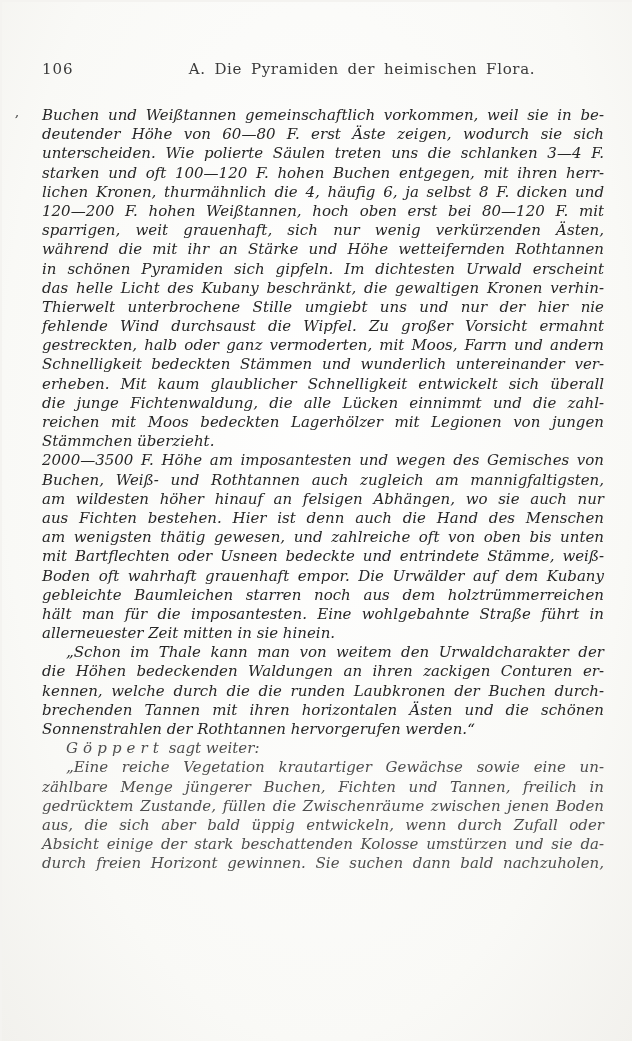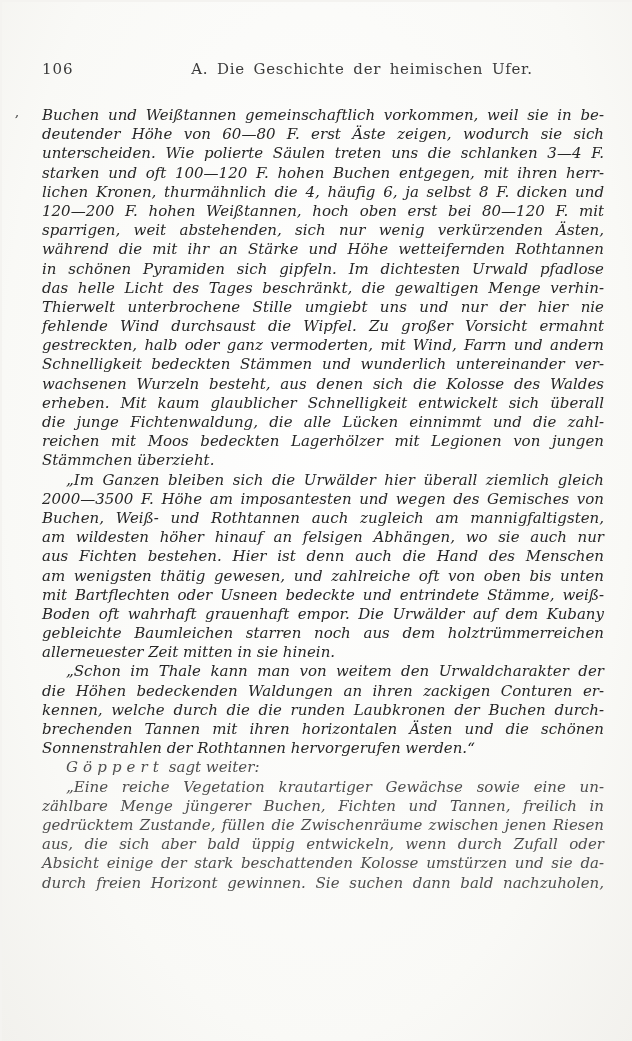--- a/index.html
+++ b/index.html
@@ -81,62 +81,61 @@
     letter-spacing: 0.34em;
   }
 </style>
 </head>
 <body>
 
 <div class="page">
 
   <div class="page-header">
     <span class="page-number">106</span>
-    <span class="running-title">A. Die Geschichte der heimischen Ufer.</span>
+    <span class="running-title">A. Die Pyramiden der heimischen Flora.</span>
   </div>
 
   <span class="margin-ink-speck">’</span>
 
   <div class="text-body">
       <div class="line">Buchen und Weißtannen gemeinschaftlich vorkommen, weil sie in be-</div>
       <div class="line">deutender Höhe von 60—80 F. erst Äste zeigen, wodurch sie sich</div>
       <div class="line">unterscheiden. Wie polierte Säulen treten uns die schlanken 3—4 F.</div>
       <div class="line">starken und oft 100—120 F. hohen Buchen entgegen, mit ihren herr-</div>
       <div class="line">lichen Kronen, thurmähnlich die 4, häufig 6, ja selbst 8 F. dicken und</div>
       <div class="line">120—200 F. hohen Weißtannen, hoch oben erst bei 80—120 F. mit</div>
-      <div class="line">sparrigen, weit abstehenden, sich nur wenig verkürzenden Ästen,</div>
+      <div class="line">sparrigen, weit grauenhaft, sich nur wenig verkürzenden Ästen,</div>
       <div class="line">während die mit ihr an Stärke und Höhe wetteifernden Rothtannen</div>
-      <div class="line">in schönen Pyramiden sich gipfeln. Im dichtesten Urwald pfadlose</div>
-      <div class="line">das helle Licht des Tages beschränkt, die gewaltigen Menge verhin-</div>
+      <div class="line">in schönen Pyramiden sich gipfeln. Im dichtesten Urwald erscheint</div>
+      <div class="line">das helle Licht des Kubany beschränkt, die gewaltigen Kronen verhin-</div>
       <div class="line">Thierwelt unterbrochene Stille umgiebt uns und nur der hier nie</div>
       <div class="line">fehlende Wind durchsaust die Wipfel. Zu großer Vorsicht ermahnt</div>
-      <div class="line">gestreckten, halb oder ganz vermoderten, mit Wind, Farrn und andern</div>
+      <div class="line">gestreckten, halb oder ganz vermoderten, mit Moos, Farrn und andern</div>
       <div class="line">Schnelligkeit bedeckten Stämmen und wunderlich untereinander ver-</div>
-      <div class="line">wachsenen Wurzeln besteht, aus denen sich die Kolosse des Waldes</div>
       <div class="line">erheben. Mit kaum glaublicher Schnelligkeit entwickelt sich überall</div>
       <div class="line">die junge Fichtenwaldung, die alle Lücken einnimmt und die zahl-</div>
       <div class="line">reichen mit Moos bedeckten Lagerhölzer mit Legionen von jungen</div>
       <div class="line endline">Stämmchen überzieht.</div>
-      <div class="line indent">„Im Ganzen bleiben sich die Urwälder hier überall ziemlich gleich</div>
       <div class="line">2000—3500 F. Höhe am imposantesten und wegen des Gemisches von</div>
       <div class="line">Buchen, Weiß- und Rothtannen auch zugleich am mannigfaltigsten,</div>
       <div class="line">am wildesten höher hinauf an felsigen Abhängen, wo sie auch nur</div>
       <div class="line">aus Fichten bestehen. Hier ist denn auch die Hand des Menschen</div>
       <div class="line">am wenigsten thätig gewesen, und zahlreiche oft von oben bis unten</div>
       <div class="line">mit Bartflechten oder Usneen bedeckte und entrindete Stämme, weiß-</div>
       <div class="line">Boden oft wahrhaft grauenhaft empor. Die Urwälder auf dem Kubany</div>
       <div class="line">gebleichte Baumleichen starren noch aus dem holztrümmerreichen</div>
+      <div class="line">hält man für die imposantesten. Eine wohlgebahnte Straße führt in</div>
       <div class="line endline">allerneuester Zeit mitten in sie hinein.</div>
       <div class="line indent">„Schon im Thale kann man von weitem den Urwaldcharakter der</div>
       <div class="line">die Höhen bedeckenden Waldungen an ihren zackigen Conturen er-</div>
       <div class="line">kennen, welche durch die die runden Laubkronen der Buchen durch-</div>
       <div class="line">brechenden Tannen mit ihren horizontalen Ästen und die schönen</div>
       <div class="line endline">Sonnenstrahlen der Rothtannen hervorgerufen werden.“</div>
       <div class="line indent endline faded"><span class="spaced">Göppert</span><span> sagt weiter:</span></div>
       <div class="line indent faded">„Eine reiche Vegetation krautartiger Gewächse sowie eine un-</div>
       <div class="line faded">zählbare Menge jüngerer Buchen, Fichten und Tannen, freilich in</div>
-      <div class="line faded">gedrücktem Zustande, füllen die Zwischenräume zwischen jenen Riesen</div>
+      <div class="line faded">gedrücktem Zustande, füllen die Zwischenräume zwischen jenen Boden</div>
       <div class="line faded">aus, die sich aber bald üppig entwickeln, wenn durch Zufall oder</div>
       <div class="line faded">Absicht einige der stark beschattenden Kolosse umstürzen und sie da-</div>
       <div class="line faded">durch freien Horizont gewinnen. Sie suchen dann bald nachzuholen,</div>
     </div>
 
 </div>
 
 </body></html>

